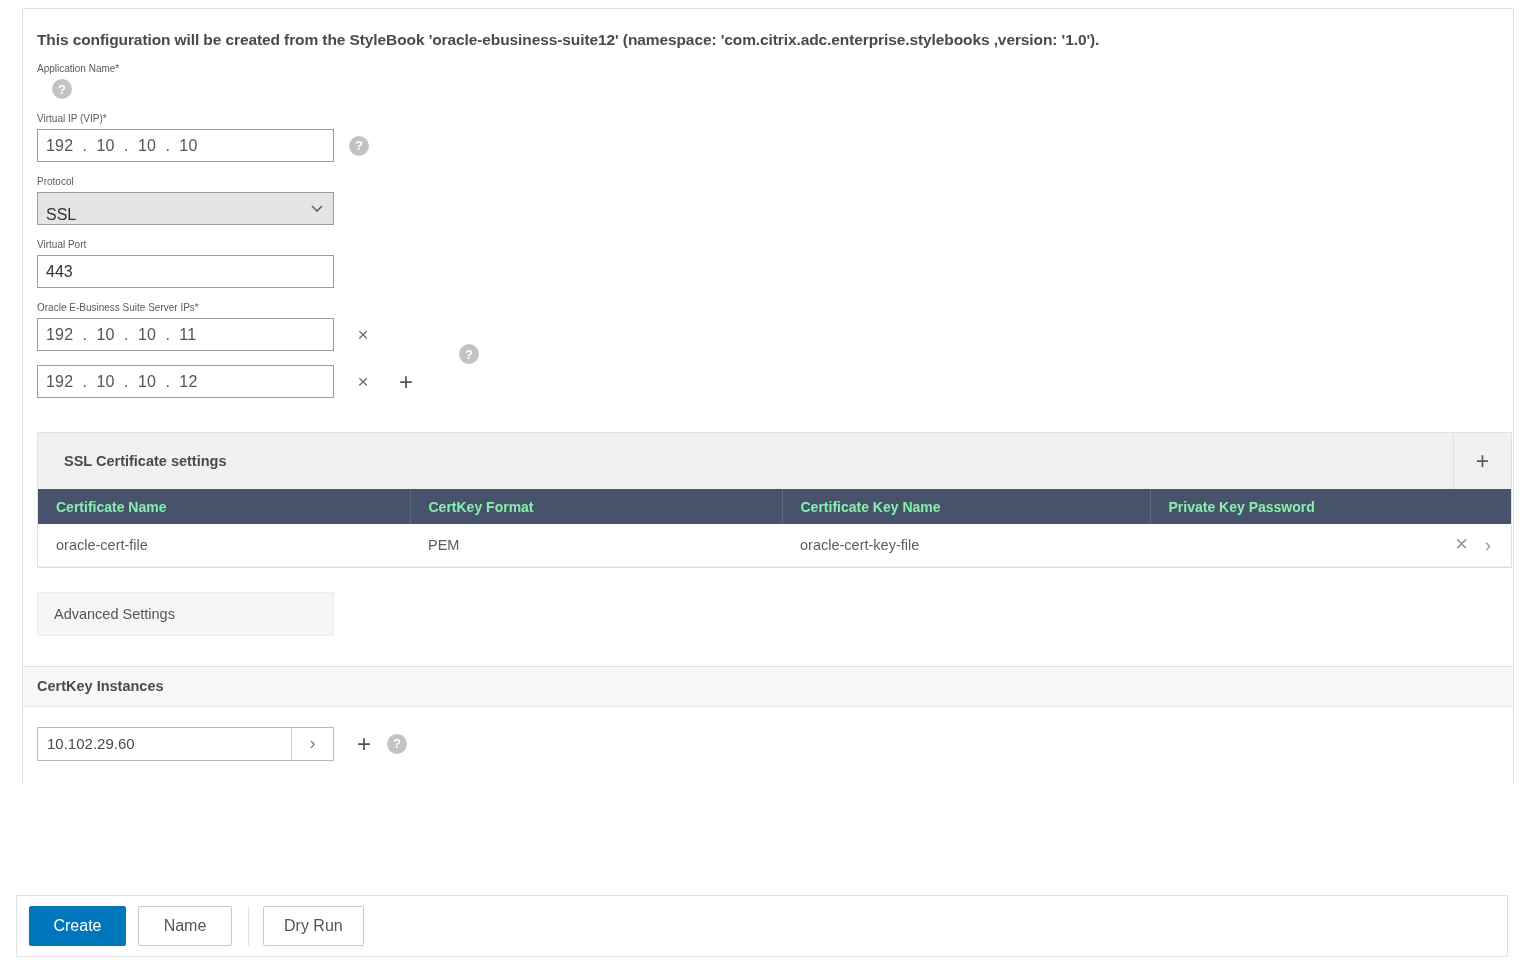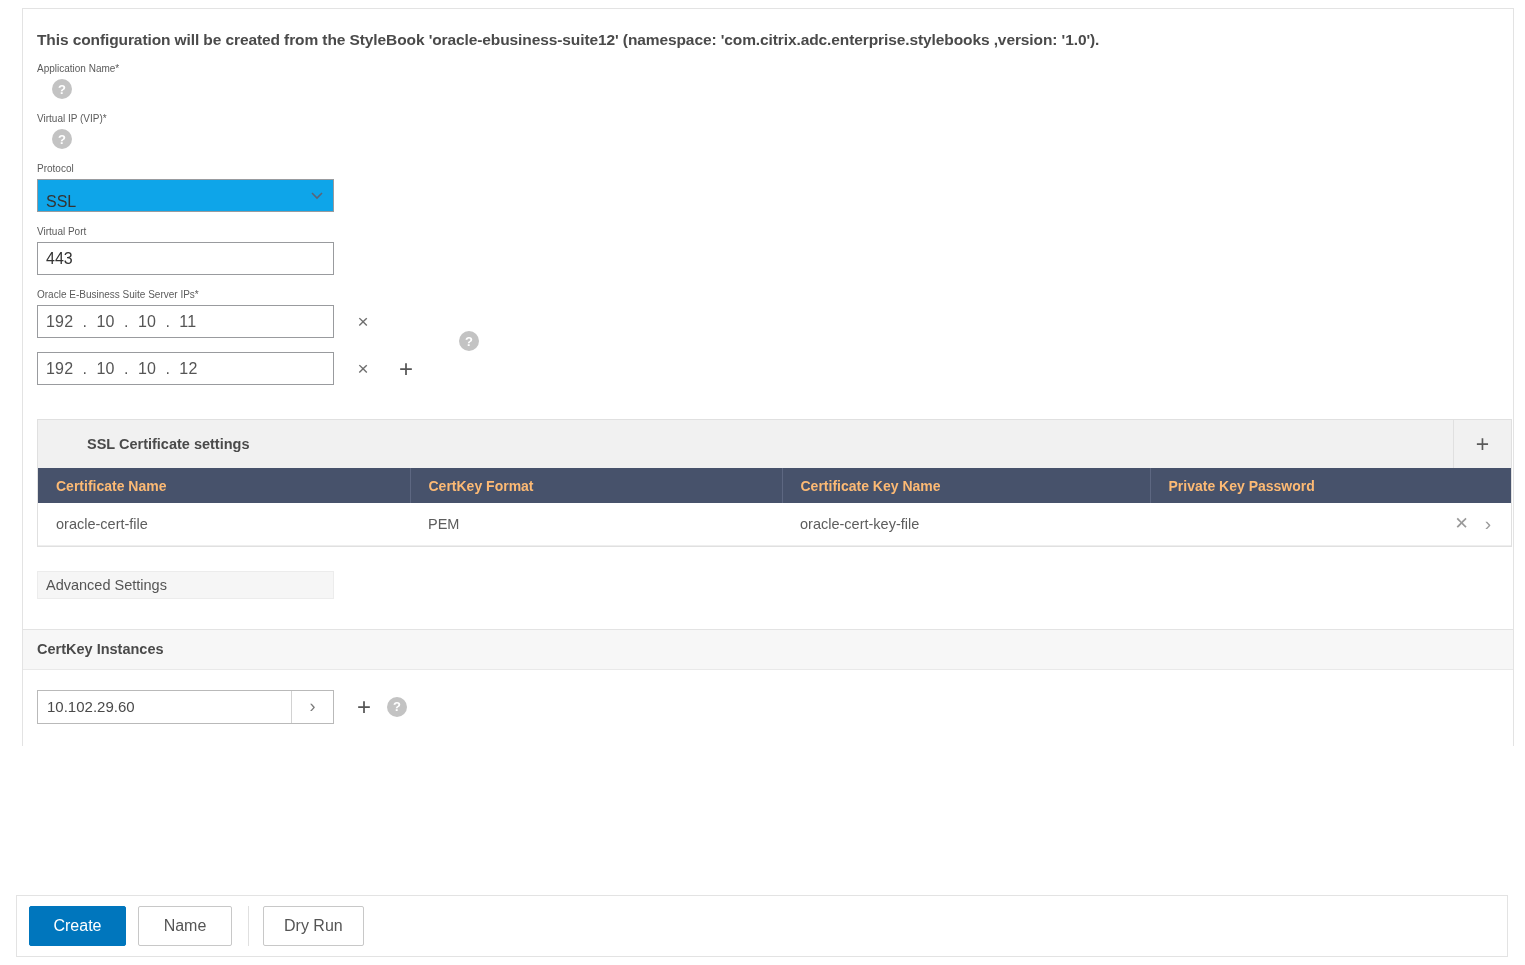--- a/index.html
+++ b/index.html
@@ -56,21 +56,21 @@
     line-height: 31px;
     font-family: "Liberation Sans", sans-serif;
     outline: none;
   }
   .text-input.ip { color: #555; letter-spacing: 0.2px; }
 
   .select-wrap { position: relative; width: 297px; }
   .select-input {
     width: 297px; height: 33px;
     border: 1px solid #999b9e;
-    background: #0ea5e9;
+    background: #e5e5e5;
     font-size: 16px;
     color: #333;
     padding: 12px 30px 0 8px;
     line-height: 31px;
     appearance: none;
     -webkit-appearance: none;
     font-family: "Liberation Sans", sans-serif;
     outline: none;
   }
   .chev-down {
@@ -122,25 +122,24 @@
 
   
   .ssl-panel {
     margin: 34px 0 0 14px;
     width: 1475px;
     border: 1px solid #e0e0e0;
     background: #fff;
   }
   .ssl-head {
     position: relative;
-    height: 48px;
+    height: 56px;
     background: #f1f1f1;
     display: flex;
     align-items: center;
-    padding-left: 23px;
   }
   .ssl-head-title {
     font-size: 14.5px;
     font-weight: bold;
     color: #4a4a4a;
     padding-left: 26px;
   }
   .ssl-head-add {
     position: absolute;
     right: 0; top: 0; bottom: 0;
@@ -152,21 +151,21 @@
     cursor: pointer;
   }
 
   table.cert-table {
     width: 100%;
     border-collapse: collapse;
     table-layout: fixed;
   }
   table.cert-table thead th {
     background: #47526b;
-    color: #fdba74;
+    color: #86efac;
     font-size: 14px;
     font-weight: bold;
     text-align: left;
     height: 35px;
     padding: 0 0 0 18px;
     border-right: 1px solid #5d6781;
   }
   table.cert-table thead th:last-child { border-right: none; }
   table.cert-table tbody td {
     font-size: 14.5px;
@@ -180,25 +179,25 @@
     display: flex; align-items: center; justify-content: flex-end;
     padding-right: 20px;
     gap: 16px;
     color: #9a9a9a;
   }
   .row-actions .ra-x { font-size: 17px; cursor: pointer; }
   .row-actions .ra-chev { font-size: 19px; cursor: pointer; line-height: 1; }
 
   .adv-settings {
     margin: 24px 0 0 14px;
-    width: 297px; height: 28px;
+    width: 297px; height: 44px;
     background: #f6f6f6;
     border: 1px solid #ececec;
     display: flex; align-items: center;
-    padding-left: 8px;
+    padding-left: 16px;
     font-size: 14.5px;
     color: #555;
     cursor: pointer;
   }
 
   .spacer-bottom { height: 30px; }
 
   .target-sep {
     border-top: 1px solid #e3e3e3;
     margin-top: 0;
@@ -293,20 +292,21 @@
 
     <div class="form-area">
 
       <div class="field-label">Application Name*</div>
       <div class="input-row">
         <span class="help-icon">?</span>
       </div>
 
       <div class="field-label">Virtual IP (VIP)*</div>
       <div class="input-row">
+        <input class="text-input ip" type="text" value="192  .  10  .  10  .  10" style="">
         <span class="help-icon">?</span>
       </div>
 
       <div class="field-label">Protocol</div>
       <div class="input-row">
         <div class="select-wrap">
           <input class="select-input" type="text" readonly="" value="SSL" style="">
           <span class="chev-down">
             <svg viewBox="0 0 14 14" width="14" height="14">
               <path d="M2 5 L7 10 L12 5" fill="none" stroke="#5b6478" stroke-width="1.6"></path>

